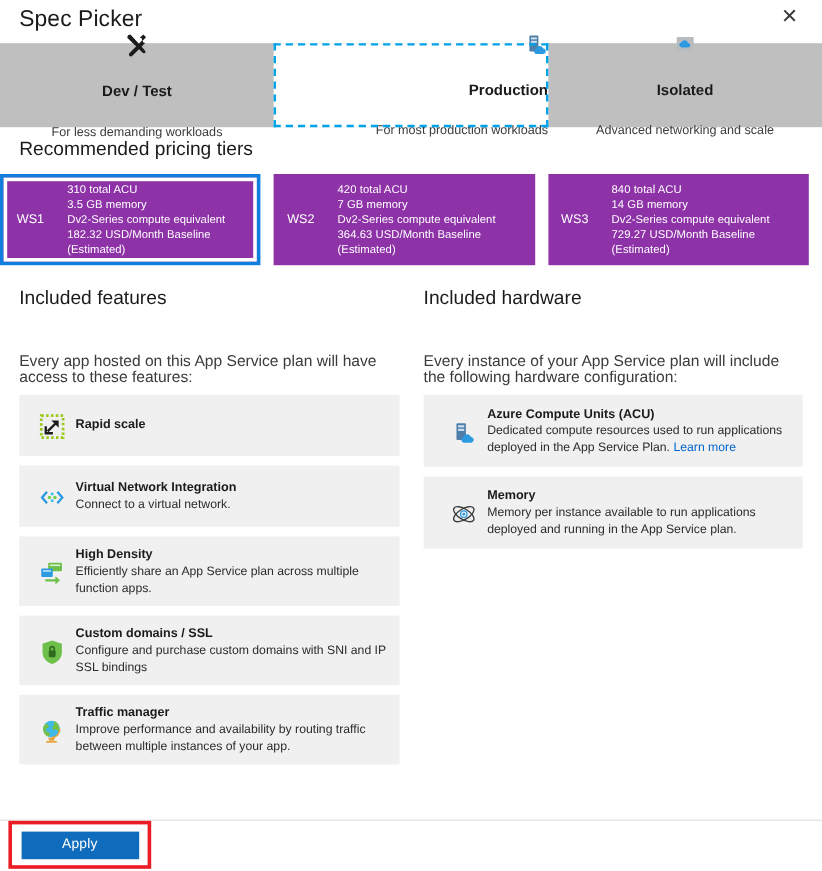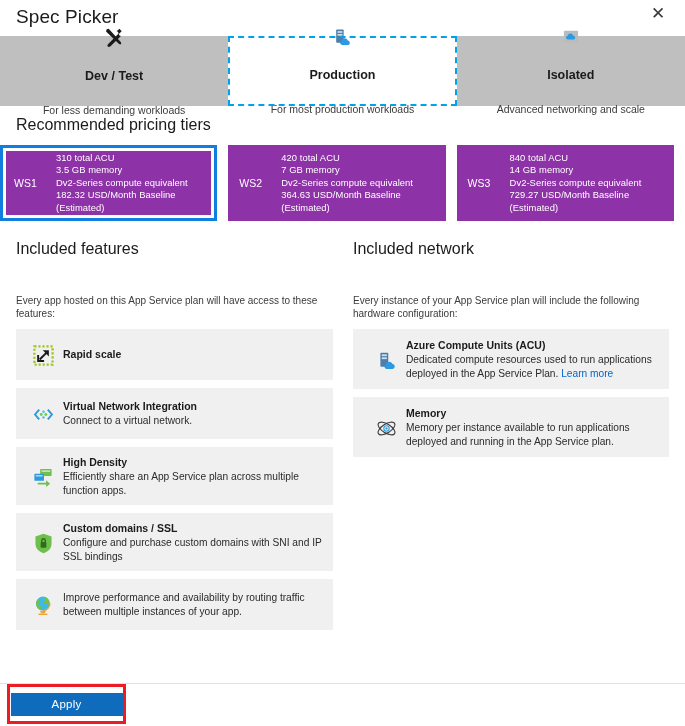--- a/index.html
+++ b/index.html
@@ -66,20 +66,21 @@
     justify-content: center;
     cursor: pointer;
     position: relative;
     gap: 20px;
   }
   .tab.selected {
     background: #ffffff;
     outline: 2px dashed #00a2e8;
     outline-offset: -2px;
     z-index: 3;
+    align-items: flex-end;
   }
   .tab-icon {
     height: 22px;
     display: flex;
     align-items: center;
     justify-content: center;
     margin-bottom: 1px;
   }
   .tab-title {
     font-size: 12.5px;
@@ -160,21 +161,21 @@
   }
   .col-left { width: 345px; padding: 0 12px 0 16px; }
   .col-right { width: 340px; padding: 0 16px 0 8px; }
 
   .col-head {
     font-size: 16px;
     color: #1b1b1b;
     margin: 0 0 5px 0;
   }
   .col-desc {
-    font-size: 10px;
+    font-size: 13px;
     color: #3b3b3b;
     line-height: 13px;
     margin-bottom: 9px;
     margin-top: 36px;
   }
 
   .item {
     background: #f0f0f0;
     display: flex;
     align-items: flex-start;
@@ -228,21 +229,21 @@
     top: 684px;
     width: 119px;
     height: 40px;
     border: 3px solid #ec1c24;
     background: #ffffff;
     display: flex;
     align-items: center;
     justify-content: center;
   }
   .apply-btn {
-    width: 112px;
+    width: 98px;
     height: 23px;
     background: #0f6cbd;
     color: #ffffff;
     border: none;
     font-size: 11.5px;
     font-family: "Liberation Sans", sans-serif;
     cursor: pointer;
     letter-spacing: .2px;
   }
 </style>
@@ -409,27 +410,28 @@
         <svg width="23" height="23" viewBox="0 0 24 24" aria-hidden="true">
           <circle cx="11.4" cy="10" r="7.3" fill="#3fb9e8"></circle>
           <path d="M6.5 5.4c2 .4 3 1.8 2.2 3 -.8 1.2 -2.6 1 -2.4 2.6 .2 1.6 2.6 1 3.4 2.4 .6 1.1 -.2 2.3 -1 3.2 -2.6 -.9 -4.5 -3.4 -4.5 -6.6 0-1.8 .9-3.5 2.3-4.6z" fill="#76c043"></path>
           <path d="M13.6 3.2c2.6 .8 4.5 3.3 4.5 6.3 0 .9 -.2 1.8 -.5 2.6 -1 -.4 -1.4 -1.6 -2.6 -1.8 -1.2 -.2 -2.2 .6 -2.8 -.4 -.6 -1 .6 -1.8 1 -2.8 .4 -1 -.1 -2.3 .4 -3.9z" fill="#76c043"></path>
           <path d="M8.4 17.6 h6 l-1 2.6 h-4 z" fill="#e8a33d"></path>
           <path d="M6.8 20.4 h9.2 v1.5 H6.8 z" fill="#e8a33d"></path>
           <path d="M18.6 9.8 a7.2 7.2 0 0 1 -7.2 7.6" fill="none" stroke="#e8a33d" stroke-width="1.4"></path>
         </svg>
       </span>
       <span class="item-body">
+        <span class="item-title" style="display:block">Traffic manager</span>
         <span class="item-desc" style="display:block">Improve performance and availability by routing traffic between multiple instances of your app.</span>
       </span>
     </div>
   </div>
 
   <div class="col-right">
-    <div class="col-head">Included network</div>
+    <div class="col-head">Included hardware</div>
     <div class="col-desc">Every instance of your App Service plan will include the following hardware configuration:</div>
 
     <div class="item">
       <span class="item-icon">
         <svg width="21" height="21" viewBox="0 0 24 24" aria-hidden="true">
           <rect x="5" y="3" width="9" height="16" rx="1" fill="#4f7fa8"></rect>
           <rect x="6.6" y="5" width="5.8" height="2" fill="#cfe3f2"></rect>
           <rect x="6.6" y="8.4" width="5.8" height="2" fill="#cfe3f2"></rect>
           <path d="M11 17.6c0-2.3 1.9-4.1 4.1-4.1 1.7 0 3.2 1.1 3.8 2.6 1.4.1 2.5 1.3 2.5 2.7 0 1.5-1.2 2.8-2.8 2.8H12.4C10.9 21.6 9.7 20.4 9.7 19c0-.7.5-1.3.5-1.3z" fill="#2b9ae0"></path>
         </svg>

